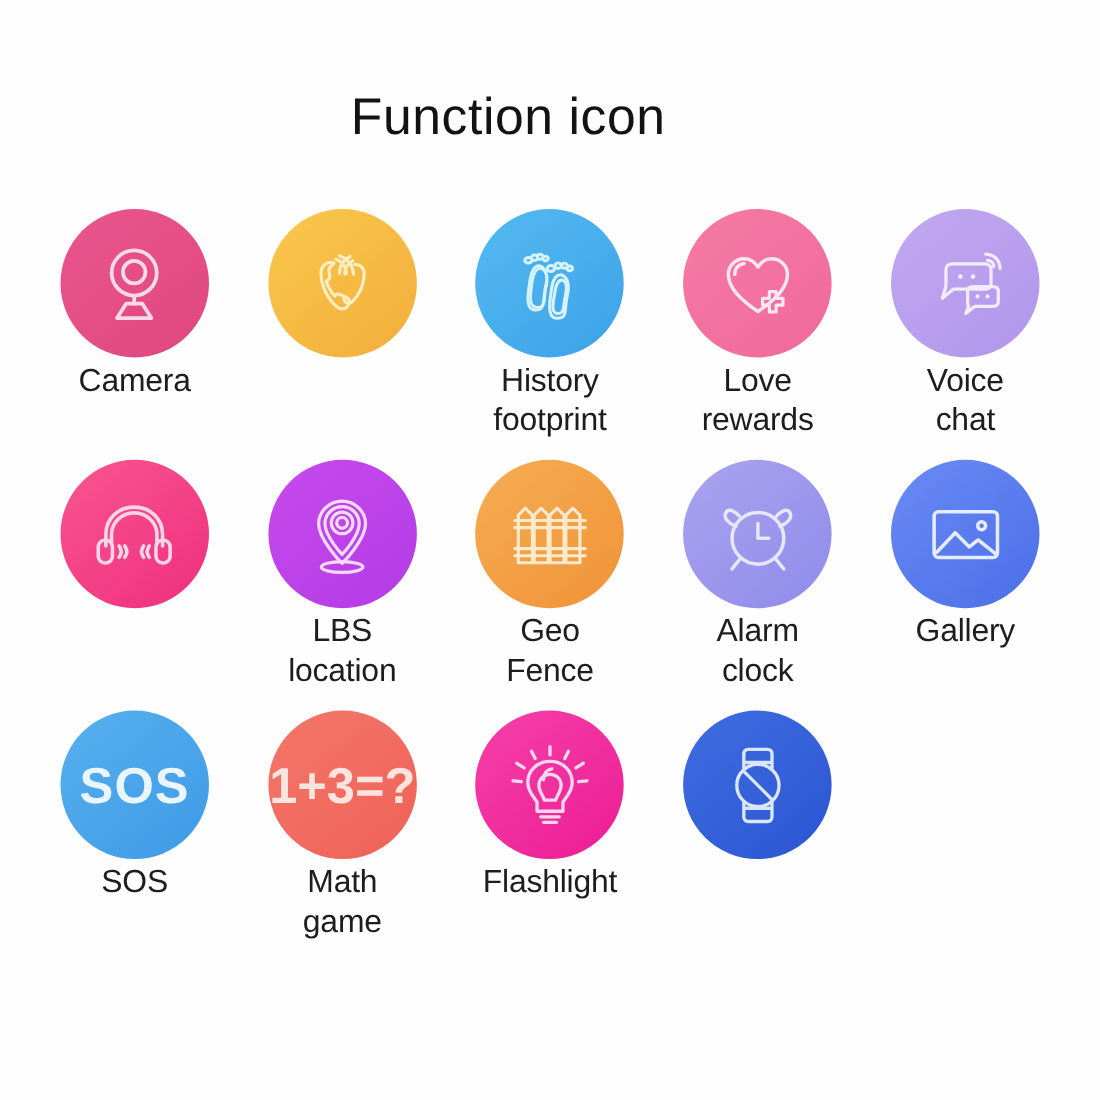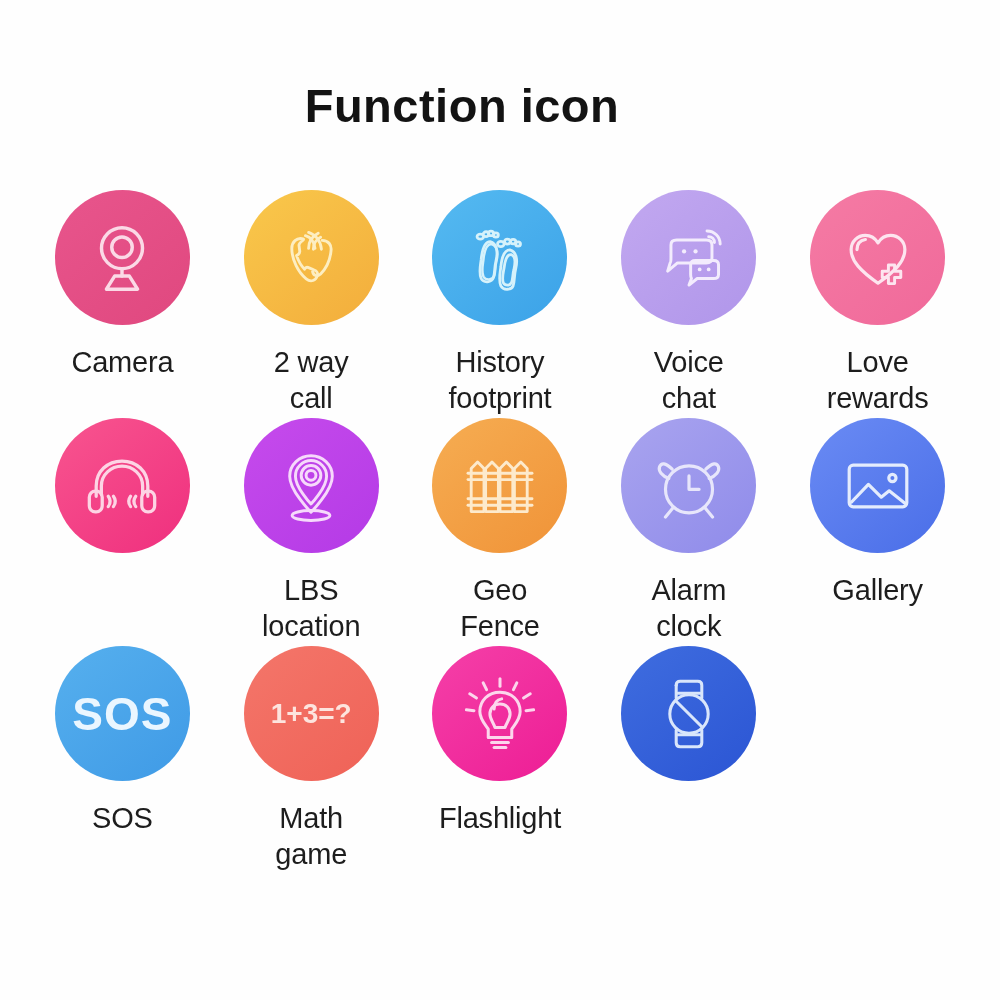--- a/index.html
+++ b/index.html
@@ -19,21 +19,21 @@
     height: 1000px;
     background: #fefefe;
   }
   #page-title {
     position: absolute;
     top: 78px;
     left: 0;
     width: 924px;
     text-align: center;
     font-size: 47px;
-    font-weight: bold;
+    font-weight: normal;
     color: #131313;
     letter-spacing: 0.5px;
     font-family: "Liberation Sans", sans-serif;
   }
   .grid {
     position: absolute;
     top: 190px;
     left: 28px;
     width: 944px;
     display: grid;
@@ -60,39 +60,39 @@
   }
   .glow {
     position: absolute;
     inset: -7px;
     border-radius: 50%;
     filter: blur(7px);
     opacity: .45;
     z-index: -1;
   }
   .label {
-    margin-top: 20px;
+    margin-top: 4px;
     text-align: center;
     font-size: 29px;
     line-height: 1.23;
     color: #1d1d1d;
     font-family: "Liberation Sans", sans-serif;
     white-space: pre-line;
     letter-spacing: -0.2px;
   }
   .label.single {
   }
   .bubble-text {
     color: #fdf3f0;
     font-weight: bold;
     font-family: "Liberation Sans", sans-serif;
     letter-spacing: 1px;
   }
   .t-sos { font-size: 46px; color: #eaf6ff; }
-  .t-math { font-size: 28px; color: #fde4de; letter-spacing: 0px; }
+  .t-math { font-size: 46px; color: #fde4de; letter-spacing: 0px; }
 </style>
 </head>
 <body>
 
 <div id="page">
 
   <div id="page-title">Function icon</div>
 
   <div class="grid">
 
@@ -114,22 +114,20 @@
         <div class="glow" style="background:#f6bb44"></div>
         <svg width="80" height="80" viewBox="0 0 100 100" fill="none" stroke="#fdeec1" stroke-width="3.6" stroke-linecap="round" stroke-linejoin="round">
           <path d="M40 26 C32 24 26 30 26 38 C26 52 34 68 44 76 C50 81 56 78 58 72 C59 69 57 66 54 65 L47 62 C45 61 43 62 42 64 C38 60 34 53 32 47 C34 46 36 44 36 42 L35 34 C35 30 43 27 40 26 Z"></path>
           <path d="M43 22 C50 24 54 30 55 38"></path>
           <path d="M47 18 C56 21 62 29 63 39"></path>
           <path d="M64 28 C72 28 76 34 75 41 C74 52 69 63 62 70 C58 74 53 72 52 67"></path>
           <path d="M62 24 C56 27 53 32 53 39"></path>
           <path d="M59 19 C51 23 47 30 47 38"></path>
         </svg>
       </div>
-      <div class="label">2 way
-call</div>
     </div>
 
     <div class="cell">
       <div class="bubble" style="background:linear-gradient(140deg,#55baf1,#3ba2e8)">
         <div class="glow" style="background:#4fb2ef"></div>
         <svg width="82" height="82" viewBox="0 0 100 100" fill="none" stroke="#d6f2fb" stroke-width="3.4" stroke-linecap="round" stroke-linejoin="round">
           <path d="M38 30 C46 32 48 42 45 54 C43 62 44 68 42 74 C40 80 30 81 27 75 C24 68 26 60 27 52 C28 42 30 30 38 30 Z"></path>
           <path d="M38 30 C46 32 48 42 45 54 C43 62 44 68 42 74 C40 80 30 81 27 75 C24 68 26 60 27 52 C28 42 30 30 38 30 Z" transform="translate(2.5,3) scale(0.88) translate(4,4)"></path>
           <ellipse cx="26" cy="24" rx="4" ry="3"></ellipse>
           <ellipse cx="33" cy="21" rx="3.5" ry="3"></ellipse>
@@ -141,48 +139,48 @@
           <ellipse cx="59" cy="30" rx="3.5" ry="3"></ellipse>
           <ellipse cx="66" cy="30" rx="3.2" ry="2.8"></ellipse>
           <ellipse cx="72" cy="33" rx="3" ry="2.6"></ellipse>
         </svg>
       </div>
       <div class="label">History
 footprint</div>
     </div>
 
     <div class="cell">
+      <div class="bubble" style="background:linear-gradient(140deg,#f57ba4,#f0699a)">
+        <div class="glow" style="background:#f47aa3"></div>
+        <svg width="84" height="84" viewBox="0 0 100 100" fill="none" stroke="#fde5ef" stroke-width="3.8" stroke-linecap="round" stroke-linejoin="round">
+          <path d="M50 80 C30 66 18 54 18 40 C18 30 26 23 35 23 C42 23 47 27 50 32 C53 27 58 23 65 23 C74 23 82 30 82 40 C82 54 70 66 50 80 Z"></path>
+          <path d="M25 40 C25 33 29 29 35 28"></path>
+          <path d="M72 62 L72 70 L80 70 L80 78 L72 78 L72 86 L64 86 L64 78 L56 78 L56 70 L64 70 L64 62 Z" transform="translate(-2,-6) scale(0.92) translate(6,8)"></path>
+        </svg>
+      </div>
+      <div class="label">Love
+rewards</div>
+    </div>
+
+    <div class="cell">
       <div class="bubble" style="background:linear-gradient(140deg,#c2a8f0,#b096ea)">
         <div class="glow" style="background:#bda2ee"></div>
         <svg width="82" height="82" viewBox="0 0 100 100" fill="none" stroke="#f3ecfd" stroke-width="3.6" stroke-linecap="round" stroke-linejoin="round">
           <path d="M28 34 C28 30 31 28 35 28 L71 28 C75 28 78 30 78 34 L78 50 C78 54 75 56 71 56 L36 56 L24 66 L27 56 C28 55 28 52 28 50 Z"></path>
           <circle cx="44" cy="42" r="2.6" fill="#f3ecfd" stroke="none"></circle>
           <circle cx="58" cy="42" r="2.6" fill="#f3ecfd" stroke="none"></circle>
           <path d="M52 58 C52 55 54 53 58 53 L80 53 C84 53 86 55 86 58 L86 70 C86 73 84 75 80 75 L60 75 L50 83 L53 75 C52 73 52 72 52 70 Z"></path>
           <circle cx="63" cy="64" r="2.3" fill="#f3ecfd" stroke="none"></circle>
           <circle cx="74" cy="64" r="2.3" fill="#f3ecfd" stroke="none"></circle>
           <path d="M74 24 C78 24 81 27 81 31"></path>
           <path d="M72 17 C81 17 88 24 88 33"></path>
         </svg>
       </div>
       <div class="label">Voice
 chat</div>
-    </div>
-
-    <div class="cell">
-      <div class="bubble" style="background:linear-gradient(140deg,#f57ba4,#f0699a)">
-        <div class="glow" style="background:#f47aa3"></div>
-        <svg width="84" height="84" viewBox="0 0 100 100" fill="none" stroke="#fde5ef" stroke-width="3.8" stroke-linecap="round" stroke-linejoin="round">
-          <path d="M50 80 C30 66 18 54 18 40 C18 30 26 23 35 23 C42 23 47 27 50 32 C53 27 58 23 65 23 C74 23 82 30 82 40 C82 54 70 66 50 80 Z"></path>
-          <path d="M25 40 C25 33 29 29 35 28"></path>
-          <path d="M72 62 L72 70 L80 70 L80 78 L72 78 L72 86 L64 86 L64 78 L56 78 L56 70 L64 70 L64 62 Z" transform="translate(-2,-6) scale(0.92) translate(6,8)"></path>
-        </svg>
-      </div>
-      <div class="label">Love
-rewards</div>
     </div>
 
     <div class="cell">
       <div class="bubble" style="background:linear-gradient(140deg,#f8558f,#ef2f7e)">
         <div class="glow" style="background:#f54288"></div>
         <svg width="86" height="86" viewBox="0 0 100 100" fill="none" stroke="#fdd4e4" stroke-width="3.8" stroke-linecap="round" stroke-linejoin="round">
           <path d="M20 62 L20 50 C20 33 33 21 50 21 C67 21 80 33 80 50 L80 62"></path>
           <path d="M26 60 L26 50 C26 37 37 27 50 27 C63 27 74 37 74 50 L74 60"></path>
           <rect x="12" y="56" width="15" height="24" rx="7"></rect>
           <rect x="73" y="56" width="15" height="24" rx="7"></rect>

